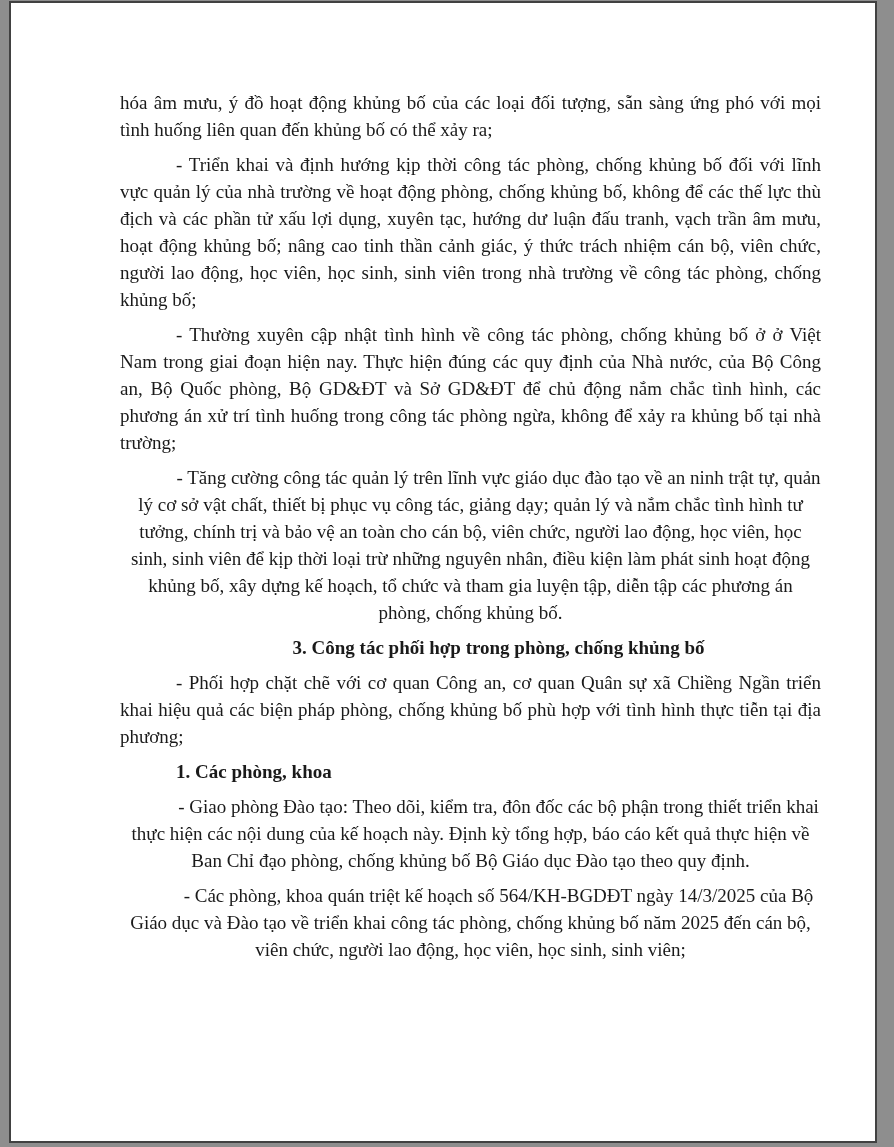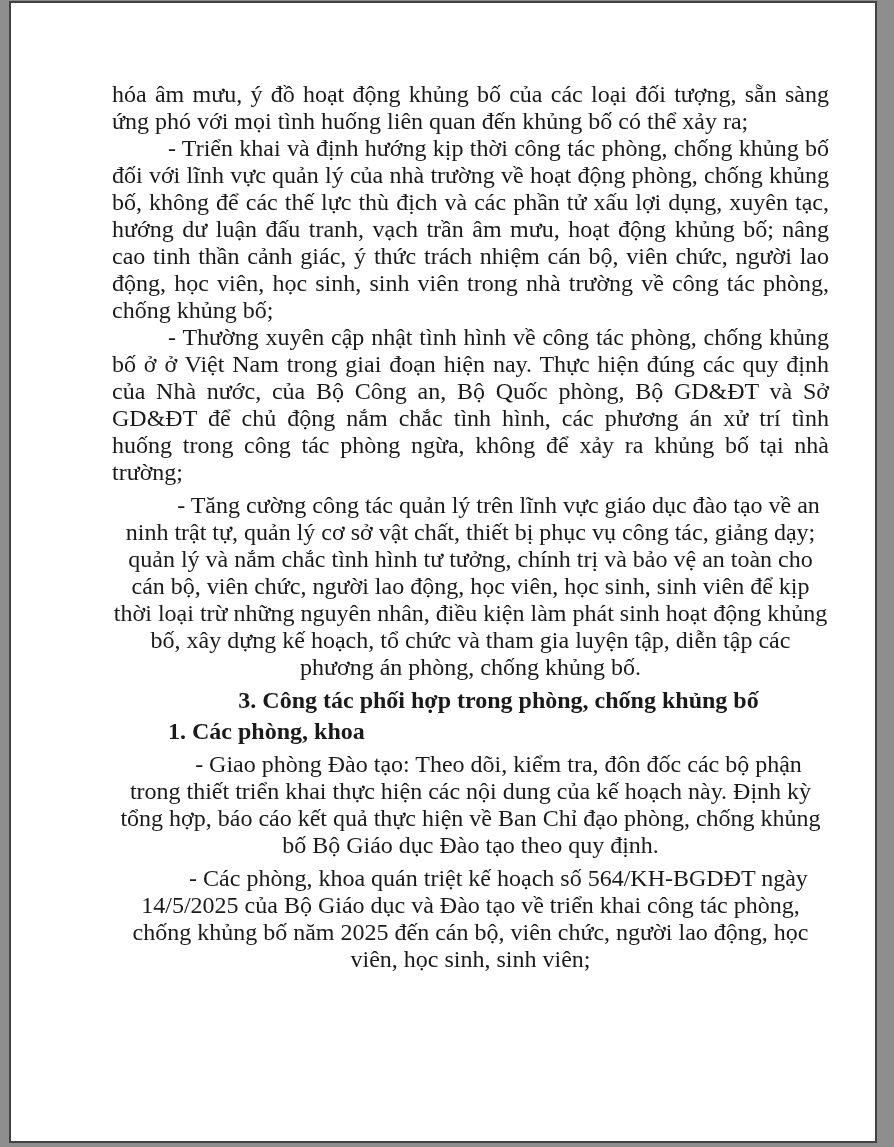--- a/index.html
+++ b/index.html
@@ -21,23 +21,23 @@
     left: 9px;
     top: 1px;
     width: 868px;
     height: 1142px;
     box-sizing: border-box;
     background: #ffffff;
     border: 2px solid #414141;
     padding: 78px 46px 0 101px;
   }
   .page p, .page h2, .page h3 {
-    margin: 0;
+    margin: 8px;
     color: #1a1a1a;
-    font-size: 24px;
+    font-size: 19px;
     line-height: 27px;
   }
   .para {
     text-align: justify;
     text-indent: 56px;
   }
   .para.continuation {
     text-indent: 0;
   }
   .heading-l1 {
@@ -62,23 +62,24 @@
     <p class="para continuation">hóa âm mưu, ý đồ hoạt động khủng bố của các loại đối tượng, sẵn sàng ứng phó với mọi tình huống liên quan đến khủng bố có thể xảy ra;</p>
 
     <p class="para">- Triển khai và định hướng kịp thời công tác phòng, chống khủng bố đối với lĩnh vực quản lý của nhà trường về hoạt động phòng, chống khủng bố, không để các thế lực thù địch và các phần tử xấu lợi dụng, xuyên tạc, hướng dư luận đấu tranh, vạch trần âm mưu, hoạt động khủng bố; nâng cao tinh thần cảnh giác, ý thức trách nhiệm cán bộ, viên chức, người lao động, học viên, học sinh, sinh viên trong nhà trường về công tác phòng, chống khủng bố;</p>
 
     <p class="para">- Thường xuyên cập nhật tình hình về công tác phòng, chống khủng bố ở ở Việt Nam trong giai đoạn hiện nay. Thực hiện đúng các quy định của Nhà nước, của Bộ Công an, Bộ Quốc phòng, Bộ GD&amp;ĐT và Sở GD&amp;ĐT để chủ động nắm chắc tình hình, các phương án xử trí tình huống trong công tác phòng ngừa, không để xảy ra khủng bố tại nhà trường;</p>
 
     <p class="para mt6">- Tăng cường công tác quản lý trên lĩnh vực giáo dục đào tạo về an ninh trật tự, quản lý cơ sở vật chất, thiết bị phục vụ công tác, giảng dạy; quản lý và nắm chắc tình hình tư tưởng, chính trị và bảo vệ an toàn cho cán bộ, viên chức, người lao động, học viên, học sinh, sinh viên để kịp thời loại trừ những nguyên nhân, điều kiện làm phát sinh hoạt động khủng bố, xây dựng kế hoạch, tổ chức và tham gia luyện tập, diễn tập các phương án phòng, chống khủng bố.</p>
 
     <h3 class="heading-l2 mt6 mb4">3. Công tác phối hợp trong phòng, chống khủng bố</h3>
 
+    <p class="para">- Phối hợp chặt chẽ với cơ quan Công an, cơ quan Quân sự xã Chiềng Ngần triển khai hiệu quả các biện pháp phòng, chống khủng bố phù hợp với tình hình thực tiễn tại địa phương;</p>
 
 
 
     <h3 class="heading-l2 mt4">1. Các phòng, khoa</h3>
 
     <p class="para mt6">- Giao phòng Đào tạo: Theo dõi, kiểm tra, đôn đốc các bộ phận trong thiết triển khai thực hiện các nội dung của kế hoạch này. Định kỳ tổng hợp, báo cáo kết quả thực hiện về Ban Chỉ đạo phòng, chống khủng bố Bộ Giáo dục Đào tạo theo quy định.</p>
 
-    <p class="para mt6">- Các phòng, khoa quán triệt kế hoạch số 564/KH-BGDĐT ngày 14/5/2025 của Bộ Giáo dục và Đào tạo về triển khai công tác phòng, chống khủng bố năm 2025 đến cán bộ, viên chức, người lao động, học viên, học sinh, sinh viên;</p>
+    <p class="para mt6">- Các phòng, khoa quán triệt kế hoạch số 564/KH-BGDĐT ngày 14/3/2025 của Bộ Giáo dục và Đào tạo về triển khai công tác phòng, chống khủng bố năm 2025 đến cán bộ, viên chức, người lao động, học viên, học sinh, sinh viên;</p>
 
   </div>
 </div>
 
 </body></html>

